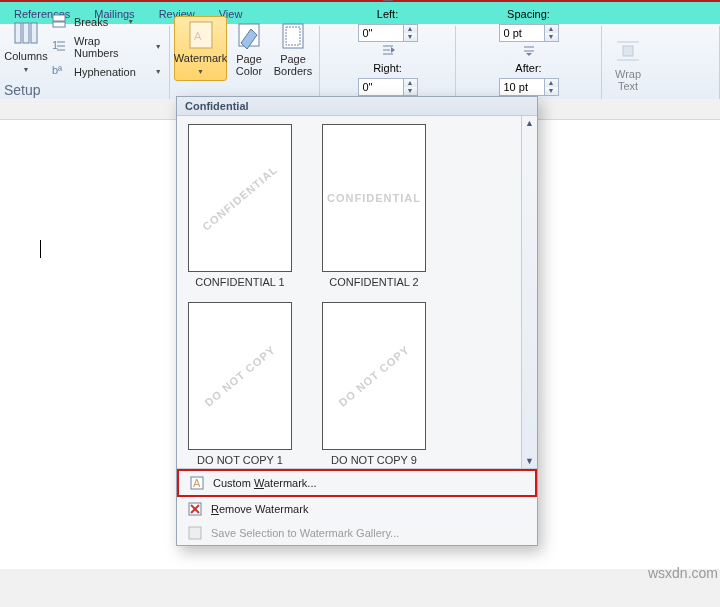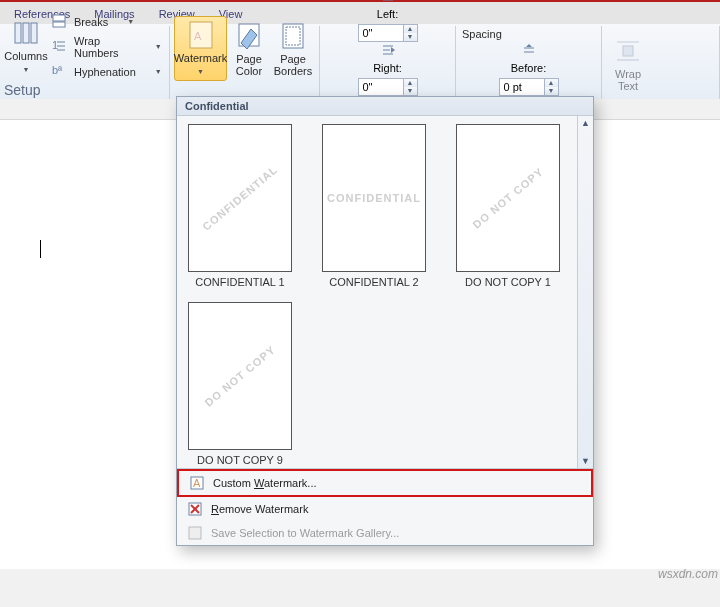--- a/index.html
+++ b/index.html
@@ -1,55 +1,55 @@
 <!DOCTYPE html>
 <html><head>
 <meta charset="utf-8">
 <style>
   * { box-sizing: border-box; margin: 0; padding: 0; font-family: "Segoe UI", Tahoma, sans-serif; font-size: 11px; }
   body { width: 720px; height: 607px; background: #fff; overflow: hidden; position: relative; }
   .red-top { height: 2px; background: #b51c1c; }
-  .tabs { display: flex; align-items: center; padding: 2px 0 0 2px; background: #e5e5e5; }
+  .tabs { display: flex; align-items: center; padding: 2px 0 0 2px; background: #5eead4; }
   .tab { padding: 4px 12px; color: #3b3b7a; cursor: pointer; }
   .ribbon { display: flex; background: linear-gradient(#f6f8fb, #e7eef6); border-bottom: 1px solid #bfc9d6; padding: 2px 0 0 0; height: 76px; }
   .group { border-right: 1px solid #c7d1df; padding: 2px 4px 1px 4px; display: flex; flex-direction: column; justify-content: flex-end; }
   .group-body { display: flex; flex: 1; }
   .big-btn { display: flex; flex-direction: column; align-items: center; justify-content: center; padding: 2px 4px; border: 1px solid transparent; border-radius: 3px; cursor: pointer; min-width: 44px; }
   .big-btn.selected { background: linear-gradient(#ffe9a8,#ffd36b); border-color: #d7a92f; }
   .big-btn .icon { width: 32px; height: 32px; display: flex; align-items: center; justify-content: center; }
   .big-btn .lbl { text-align: center; color: #2a2a2a; margin-top: 1px; line-height: 12px; }
   .small-rows { display: flex; flex-direction: column; gap: 3px; padding: 2px 2px 0 2px; }
   .small-btn { display: flex; align-items: center; gap: 8px; color: #2a2a2a; cursor: pointer; padding: 1px 2px; }
   .group-label { color: #5b6b85; font-size: 14px; padding: 1px 0 0 0; }
   .indent-row { display: flex; align-items: center; gap: 4px; margin: 2px 0; flex-direction: column; }
   .spin { display: flex; align-items: center; border: 1px solid #a9b6c9; background: #fff; height: 18px; }
   .spin input { border: none; width: 44px; font-size: 11px; padding: 0 4px; outline: none; }
   .spin .arrows { width: 14px; display: flex; flex-direction: column; border-left: 1px solid #a9b6c9; }
   .spin .arrows span { height: 8px; font-size: 7px; text-align: center; line-height: 8px; background: linear-gradient(#f7f9fc,#e4ebf4); color: #52627a; cursor: pointer; }
 
   
-  .gallery { position: absolute; left: 176px; top: 96px; width: 418px; background: #f5f6f7; border: 1px solid #9aa7b9; box-shadow: 4px 6px 14px rgba(0,0,0,0.25); }
+  .gallery { position: absolute; left: 176px; top: 96px; width: 362px; background: #f5f6f7; border: 1px solid #9aa7b9; box-shadow: 4px 6px 14px rgba(0,0,0,0.25); }
   .g-cat { background: linear-gradient(#e6ecf4,#dde5ef); color: #425065; font-weight: bold; padding: 3px 8px; border-bottom: 1px solid #c3cdda; }
   .g-body { display: flex; }
   .thumbs { display: flex; flex-wrap: wrap; padding: 8px 6px 2px 8px; gap: 14px 24px; flex: 1; }
   .thumb { width: 110px; display: flex; flex-direction: column; align-items: center; }
   .page { width: 104px; height: 148px; border: 1px solid #555; background: #fff; position: relative; overflow: hidden; }
   .page .wm { position: absolute; left: 50%; top: 50%; transform: translate(-50%,-50%) rotate(-40deg); color: #cfcfcf; letter-spacing: 1px; font-weight: 600; white-space: nowrap; }
   .thumb-lbl { margin-top: 4px; color: #333; text-align: center; }
   .g-scroll { width: 16px; background: linear-gradient(#f3f5f9,#e6ecf4); border-left: 1px solid #c3cdda; display: flex; flex-direction: column; align-items: center; justify-content: space-between; padding: 2px 0; }
   .g-scroll span { font-size: 9px; color: #4a5a74; cursor: pointer; }
   .g-sep { height: 1px; background: #c3cdda; }
   .g-menu .item { display: flex; align-items: center; gap: 8px; padding: 4px 10px; color: #222; cursor: pointer; }
   .g-menu .item.disabled { color: #9b9b9b; cursor: default; }
   .g-menu .item .icon { width: 16px; height: 16px; display: flex; align-items: center; justify-content: center; }
   .red-box { border: 2px solid #d11616; }
   .doc-bg { position: absolute; left: 0; right: 0; top: 99px; bottom: 0; background: #f1f1f1; }
   .page-area { position: absolute; left: 0; top: 20px; width: 720px; height: 450px; background: #fff; border-top: 1px solid #d7d7d7; }
   .cursor { position: absolute; left: 40px; top: 240px; width: 1px; height: 18px; background: #000; }
-  .attrib { position: absolute; right: 2px; bottom: 26px; color: #999; font-size: 12px; font-style: italic; }
+  .attrib { position: absolute; right: 2px; bottom: 26px; color: #999; font-size: 14px; }
   .drop-arrow { font-size: 7px; color: #555; margin-top: -1px; }
   u.acc { text-decoration: underline; }
 </style>
 </head>
 <body>
 
 <div class="red-top"></div>
 
 <div class="tabs">
   <div class="tab">References</div>
@@ -175,23 +175,38 @@
 
   <div class="group" style="width:146px">
     <div style="flex:1">
       <div style="color:#2a2a2a;padding:1px 2px 2px">Spacing</div>
       <div class="indent-row">
         <span class="icon"><svg width="14" height="12">
               <line x1="2" y1="4" x2="12" y2="4" stroke="#6d84a6"></line>
               <line x1="2" y1="8" x2="12" y2="8" stroke="#6d84a6"></line>
               <path d="M7 0 l3 3 h-6 z" fill="#6d84a6"></path>
             </svg></span>
-        <span>Before:</span>
+        <span>Spacing:</span>
         <div class="spin">
             <input value="0 pt" style="">
+            <div class="arrows">
+              <span>▲</span>
+              <span>▼</span>
+            </div>
+          </div>
+      </div>
+      <div class="indent-row">
+        <span class="icon"><svg width="14" height="12">
+              <line x1="2" y1="3" x2="12" y2="3" stroke="#6d84a6"></line>
+              <line x1="2" y1="7" x2="12" y2="7" stroke="#6d84a6"></line>
+              <path d="M7 12 l3 -3 h-6 z" fill="#6d84a6"></path>
+            </svg></span>
+        <span>After:</span>
+        <div class="spin">
+            <input value="10 pt" style="">
             <div class="arrows">
               <span>▲</span>
               <span>▼</span>
             </div>
           </div>
       </div>
     </div>
   </div>
 
   <div class="group" style="flex:1">

